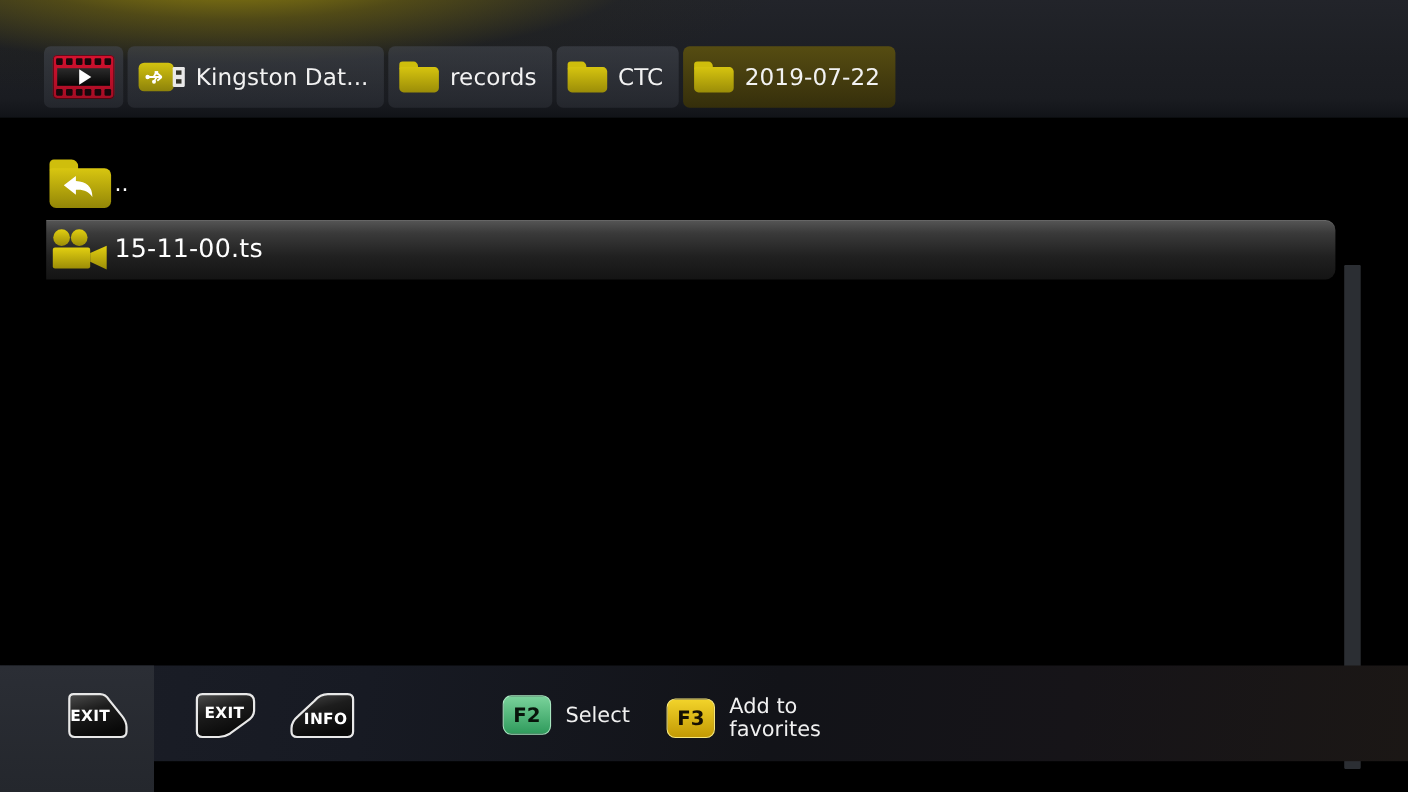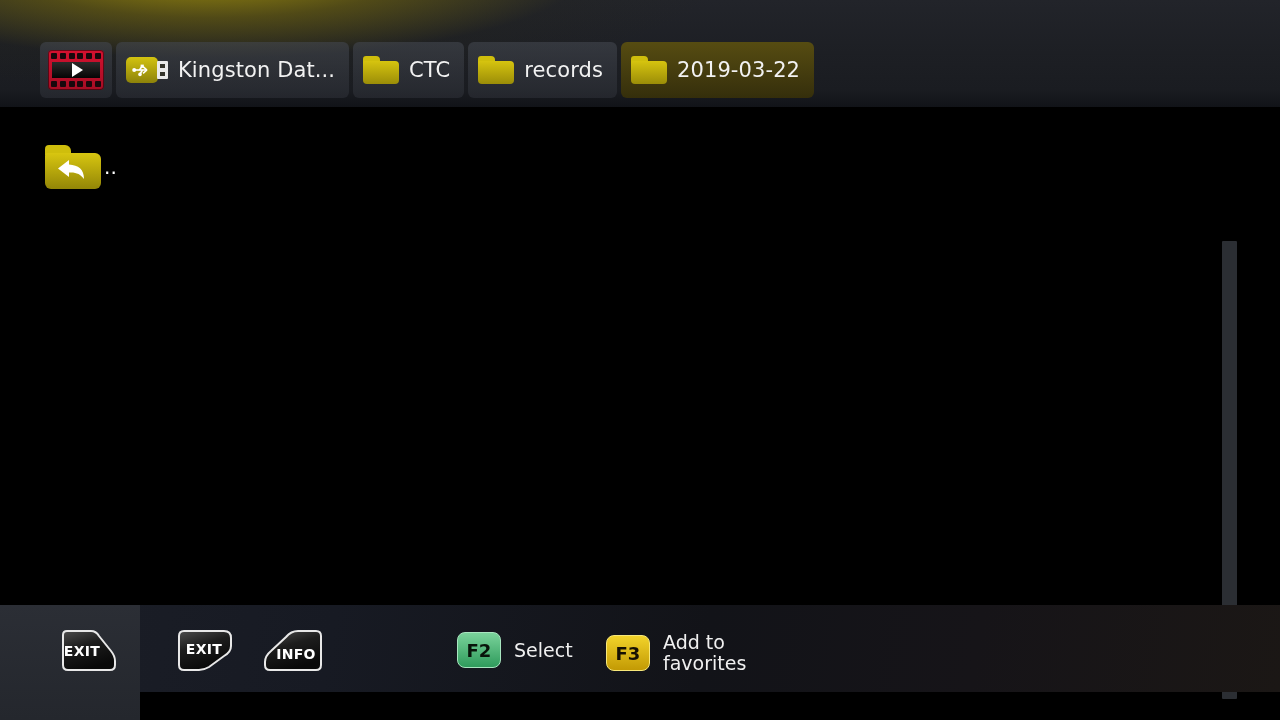--- a/index.html
+++ b/index.html
@@ -286,37 +286,37 @@
           <div class="usb-conn"></div>
         </div>
         <div class="crumb-label">Kingston Dat...</div>
       </div>
 
       <div class="crumb">
         <div class="ico-folder">
           <div class="tab"></div>
             <div class="body"></div>
         </div>
-        <div class="crumb-label">CTC</div>
+        <div class="crumb-label">records</div>
       </div>
 
       <div class="crumb">
         <div class="ico-folder">
           <div class="tab"></div>
             <div class="body"></div>
         </div>
-        <div class="crumb-label">records</div>
+        <div class="crumb-label">CTC</div>
       </div>
 
       <div class="crumb selected">
         <div class="ico-folder">
           <div class="tab"></div>
             <div class="body"></div>
         </div>
-        <div class="crumb-label">2019-03-22</div>
+        <div class="crumb-label">2019-07-22</div>
       </div>
 
     </div>
 
 
     <div class="header-bottom-line"></div>
   </div>
 
   <div class="list">
 
@@ -326,20 +326,39 @@
           <div class="tab"></div>
           <div class="body"></div>
           <svg width="40" height="26" viewBox="0 0 40 26">
             <path d="M16 3 L5 11.5 L16 20 L16 15.5 C23 15 27.5 17 31 22 C31 12.5 25.5 8.2 16 7.6 Z" fill="#ffffff"></path>
           </svg>
         </div>
       </div>
       <div class="row-label">..</div>
     </div>
 
+    <div class="row r1 selected">
+      <div class="row-icon">
+        <div class="ico-camera">
+          <svg width="58" height="40" viewBox="0 0 58 40">
+            <defs>
+              <linearGradient id="camg" x1="0" y1="0" x2="0" y2="1">
+                <stop offset="0" stop-color="#e2cf11"></stop>
+                <stop offset="1" stop-color="#9c8d07"></stop>
+              </linearGradient>
+            </defs>
+            <circle cx="12" cy="9" r="7.6" fill="url(#camg)"></circle>
+            <circle cx="28" cy="9" r="7.6" fill="url(#camg)"></circle>
+            <rect x="4" y="18" width="34" height="19" rx="2" fill="url(#camg)"></rect>
+            <path d="M38 23 L53 16.5 L53 38 L38 31 Z" fill="url(#camg)"></path>
+          </svg>
+        </div>
+      </div>
+      <div class="row-label">15-11-00.ts</div>
+    </div>
 
     <div class="scroll-track"></div>
   </div>
 
   <div class="bottom">
     <div class="bottom-exitzone"></div>
 
     <div class="bottom-item" style="left:56px; top:24px;">
       <div class="cap" style="width:62px;height:44px;">
         <svg width="62" height="44" viewBox="0 0 62 44">

